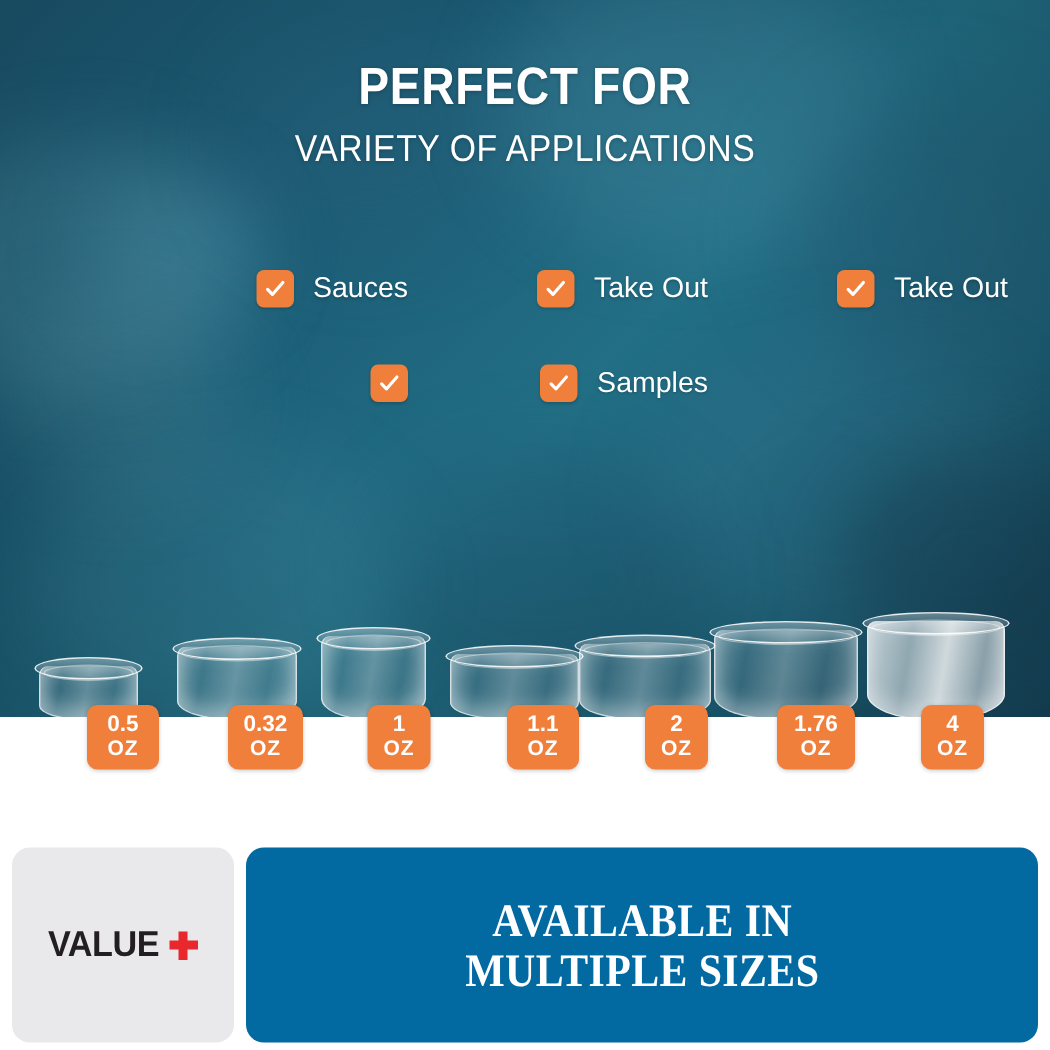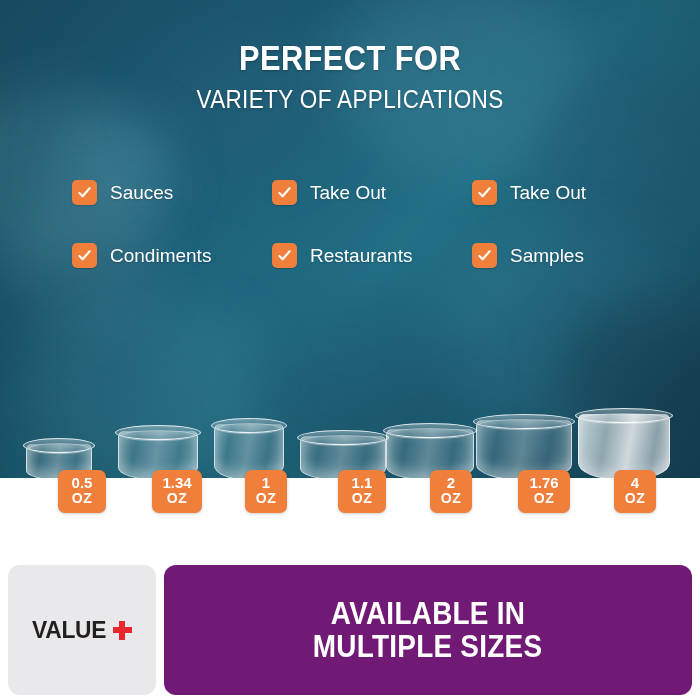--- a/index.html
+++ b/index.html
@@ -35,21 +35,21 @@
   }
   .title-sub{
     margin-top:9px;font-size:25px;font-weight:400;color:#ffffff;letter-spacing:.4px;
     line-height:1.05;transform:scaleX(.90);transform-origin:center;
     text-shadow:0 1px 3px rgba(0,0,0,.22);
   }
 
   
   .features{position:absolute;left:72px;top:180px;width:600px;}
   .frow{display:flex;height:63px;align-items:flex-start;}
-  .fcell{display:flex;align-items:center;}
+  .fcell{display:flex;align-items:center;justify-content:flex-end;}
   .fcell.c1{width:200px;}
   .fcell.c2{width:200px;}
   .fcell.c3{width:200px;}
   .chk{
     width:25px;height:25px;border-radius:5px;background:#f07f3c;
     display:flex;align-items:center;justify-content:center;flex:0 0 auto;
     box-shadow:0 1px 2px rgba(0,0,0,.18);
   }
   .chk svg{display:block;}
   .flabel{
@@ -101,22 +101,22 @@
     font-size:24px;font-weight:700;color:#231f20;letter-spacing:-.3px;
     transform:scaleX(.95);transform-origin:left center;
   }
   .logo .plus{position:relative;width:19px;height:19px;margin-left:2px;}
   .logo .plus:before,.logo .plus:after{content:"";position:absolute;background:#e8282d;}
   .logo .plus:before{left:6.6px;top:0;width:5.8px;height:19px;}
   .logo .plus:after{left:0;top:6.6px;width:19px;height:5.8px;}
 
   .cta{
     position:absolute;left:164px;top:5px;width:528px;height:130px;
-    background:#701a75;border-radius:12px;display:flex;flex-direction:column;
-    align-items:center;justify-content:center;
+    background:#0369a1;border-radius:12px;display:flex;flex-direction:column;
+    align-items:center;justify-content:center;font-family:Liberation Serif, serif;
   }
   .cta-line{
     color:#ffffff;font-size:31px;font-weight:700;line-height:1.08;letter-spacing:.3px;
     transform:scaleX(.90);transform-origin:center;text-align:center;
   }
 </style>
 </head>
 <body>
 
 <div class="canvas">
@@ -170,29 +170,20 @@
     </div>
 
 
     <div class="frow">
       <div class="fcell c1">
         <span class="chk">
           <svg width="17" height="17" viewBox="0 0 17 17">
               <path d="M3.4 8.9 L6.6 12.3 L13.6 4.3" fill="none" stroke="#ffffff" stroke-width="2.1" stroke-linecap="round" stroke-linejoin="round"></path>
             </svg>
         </span>
-        <span class="flabel">Condiments</span>
-      </div>
-      <div class="fcell c2">
-        <span class="chk">
-          <svg width="17" height="17" viewBox="0 0 17 17">
-              <path d="M3.4 8.9 L6.6 12.3 L13.6 4.3" fill="none" stroke="#ffffff" stroke-width="2.1" stroke-linecap="round" stroke-linejoin="round"></path>
-            </svg>
-        </span>
-        <span class="flabel">Restaurants</span>
       </div>
       <div class="fcell c3">
         <span class="chk">
           <svg width="17" height="17" viewBox="0 0 17 17">
               <path d="M3.4 8.9 L6.6 12.3 L13.6 4.3" fill="none" stroke="#ffffff" stroke-width="2.1" stroke-linecap="round" stroke-linejoin="round"></path>
             </svg>
         </span>
         <span class="flabel">Samples</span>
       </div>
     </div>
@@ -238,21 +229,21 @@
       <div class="body"></div>
     </div>
   </div>
 
   <div>
     <div class="badge" style="left:58px;top:470px;width:48px;">
       <div class="num">0.5</div>
       <div class="unit">OZ</div>
     </div>
     <div class="badge" style="left:152px;top:470px;width:50px;">
-      <div class="num">1.34</div>
+      <div class="num">0.32</div>
       <div class="unit">OZ</div>
     </div>
     <div class="badge" style="left:245px;top:470px;width:42px;">
       <div class="num">1</div>
       <div class="unit">OZ</div>
     </div>
     <div class="badge" style="left:338px;top:470px;width:48px;">
       <div class="num">1.1</div>
       <div class="unit">OZ</div>
     </div>

